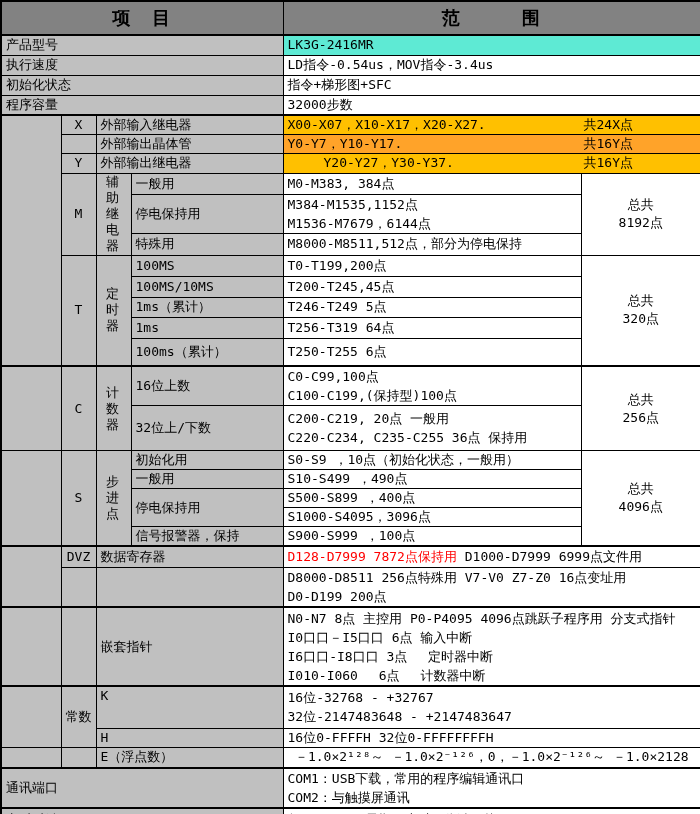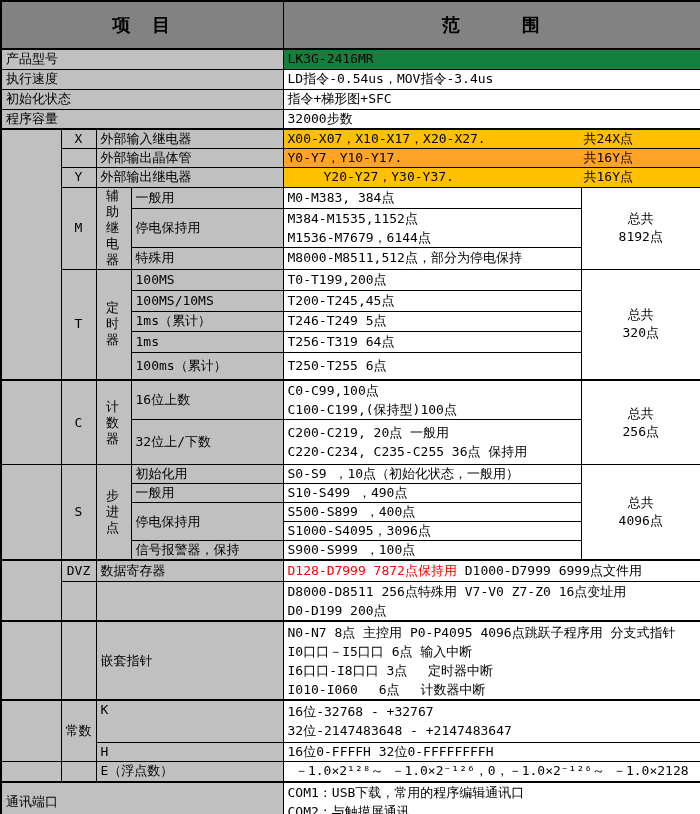--- a/index.html
+++ b/index.html
@@ -28,28 +28,28 @@
   <colgroup>
     <col style="width:60px">
       <col style="width:35px">
       <col style="width:35px">
     <col style="width:152px">
       <col style="width:298px">
       <col style="width:120px">
   </colgroup>
 
   <tbody>
-      <tr style="height:48px">
+      <tr style="height:34px">
     <td colspan="4" class="hd">项　目</td>
     <td colspan="2" class="hd">范　　　围</td>
   </tr>
 
   <tr style="height:20px">
     <td colspan="4" class="lbl">产品型号</td>
-    <td colspan="2" class="val" style="background: #15803d;">LK3G-2416MR</td>
+    <td colspan="2" class="val" style="background: #5eead4;">LK3G-2416MR</td>
   </tr>
   <tr style="height:20px">
     <td colspan="4" class="lbl">执行速度</td>
     <td colspan="2" class="val">LD指令-0.54us，MOV指令-3.4us</td>
   </tr>
   <tr style="height:20px">
     <td colspan="4" class="lbl">初始化状态</td>
     <td colspan="2" class="val">指令+梯形图+SFC</td>
   </tr>
   <tr style="height:14px">

